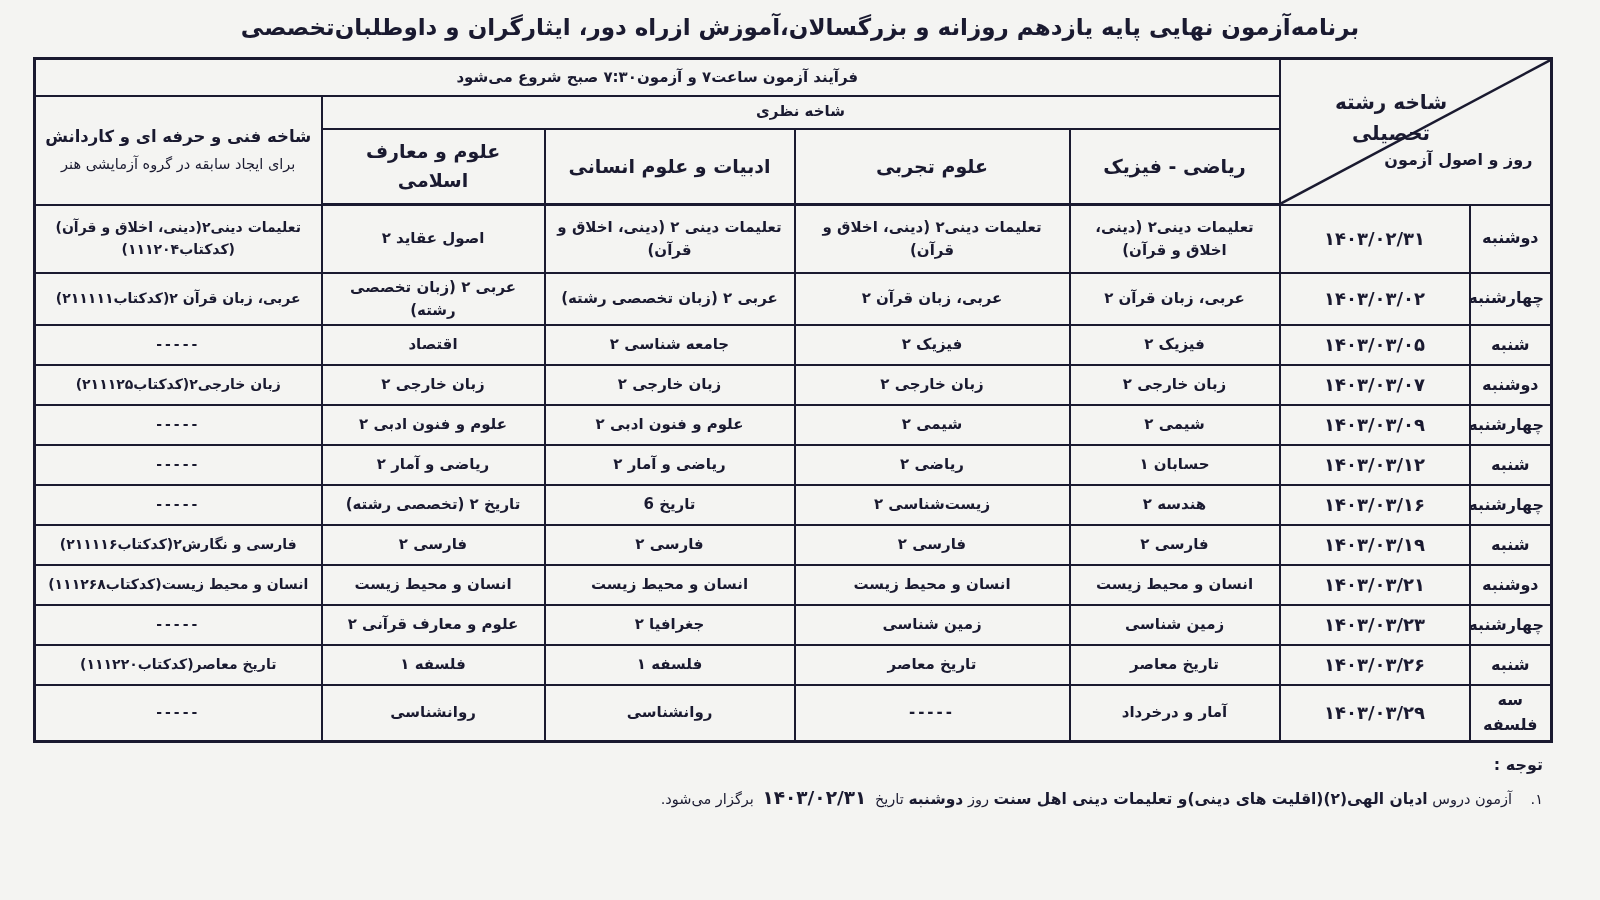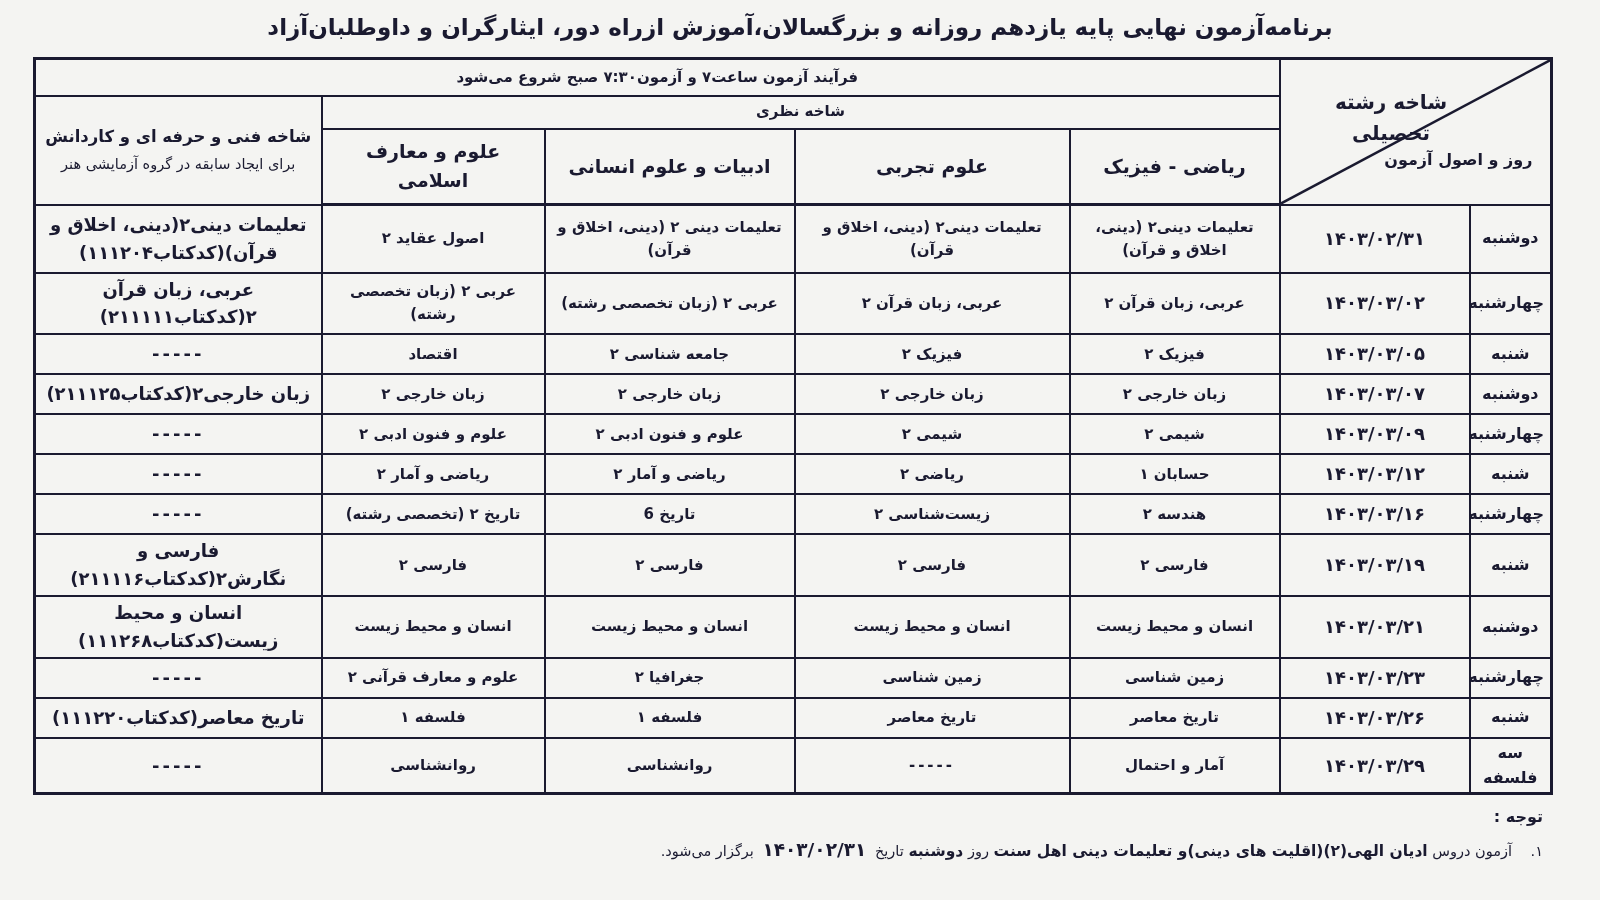--- a/index.html
+++ b/index.html
@@ -41,38 +41,38 @@
   
   td.diag { position:relative; padding:0; border-bottom-width:3px; }
   td.diag svg { position:absolute; inset:0; width:100%; height:100%; display:block; }
   td.diag .d1 { position:absolute; top:19%; left:14%; width:54%; text-align:center; font-size:20px; }
   td.diag .d2 { position:absolute; top:61%; left:36%; width:60%; text-align:center; font-size:16px; }
 
   #rows tr { height:40px; }
   #rows tr:first-child { height:68px; }
   #rows td.day  { font-size:16px; }
   #rows td.date { font-size:18px; letter-spacing:1px; white-space:nowrap; }
-  #rows td.c-fanni { font-size:18px; }
+  #rows td.c-fanni { font-size:14px; }
   #rows td.dash { letter-spacing:3px; }
 
   
   .notes { margin:12px 57px 0 0; font-size:14.5px; }
   .notes-label { font-weight:bold; font-size:16px; }
   .note { margin-top:13px; }
   .note .num { display:inline-block; margin-left:14px; font-size:14.5px; }
   .note b { font-size:15.5px; }
   .note .ndate { font-size:18.5px; letter-spacing:1px; padding:0 4px; }
 </style>
 </head>
 <body>
 
 <div class="page">
 
   <header class="doc-title">
-    <div>برنامه‌آزمون نهایی پایه یازدهم روزانه و بزرگسالان،آموزش ازراه دور، ایثارگران و داوطلبان‌آزاد</div>
+    <div>برنامه‌آزمون نهایی پایه یازدهم روزانه و بزرگسالان،آموزش ازراه دور، ایثارگران و داوطلبان‌تخصصی</div>
   </header>
 
   <table class="sched" dir="rtl">
     <colgroup>
       <col style="width:82px">
         <col style="width:190px">
         <col style="width:210px">
       <col style="width:275px">
         <col style="width:250px">
         <col style="width:223px">
@@ -199,21 +199,21 @@
       <td class="date">۱۴۰۳/۰۳/۲۶</td>
       <td class="c-riazi">تاریخ معاصر</td>
       <td class="c-tajrobi">تاریخ معاصر</td>
       <td class="c-ensani">فلسفه ۱</td>
       <td class="c-maaref">فلسفه ۱</td>
       <td class="c-fanni">تاریخ معاصر(کدکتاب۱۱۱۲۲۰)</td>
     </tr>
         <tr>
       <td class="day">سه فلسفه</td>
       <td class="date">۱۴۰۳/۰۳/۲۹</td>
-      <td class="c-riazi">آمار و احتمال</td>
+      <td class="c-riazi">آمار و درخرداد</td>
       <td class="c-tajrobi dash">-----</td>
       <td class="c-ensani">روانشناسی</td>
       <td class="c-maaref">روانشناسی</td>
       <td class="c-fanni dash">-----</td>
     </tr>
       </tbody>
   </table>
 
   <section class="notes">
     <div class="notes-label">توجه :</div>

